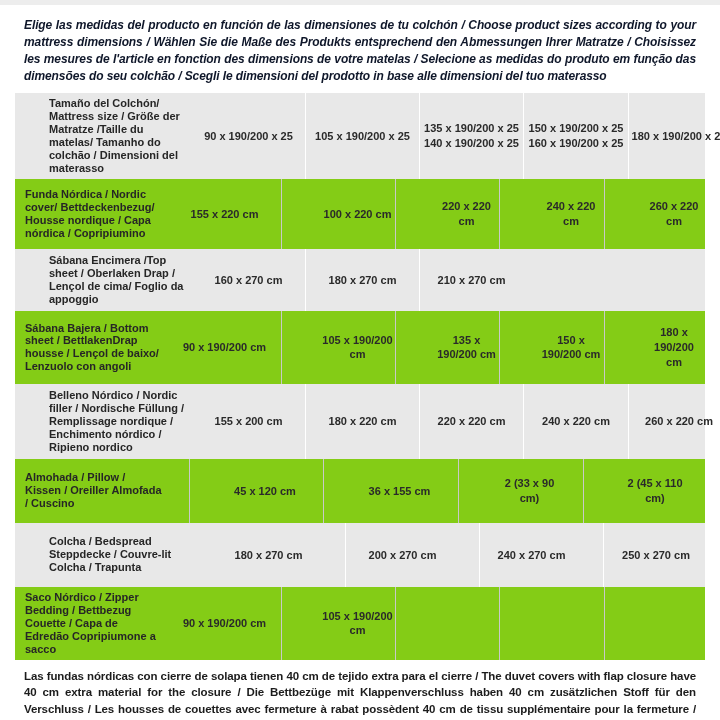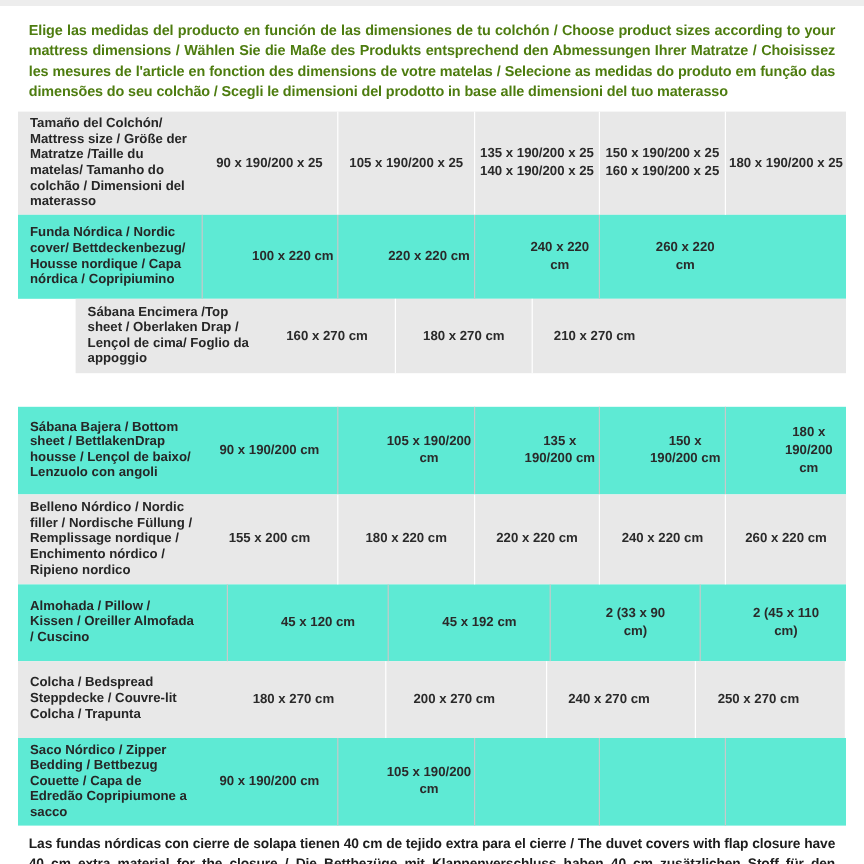--- a/index.html
+++ b/index.html
@@ -19,34 +19,35 @@
     height: 5px;
     width: 100%;
     background: #ededed;
   }
   .intro {
     margin: 12px 24px 8px 24px;
     font-size: 12px;
     font-weight: 700;
     line-height: 1.42;
     text-align: justify;
-    color: #4d7c0f;
+    color: #0f172a;
     letter-spacing: -0.1px;
+    font-style: italic;
   }
   .size-table {
     margin: 8px 15px 0 15px;
     width: 690px;
   }
   .row {
     display: grid;
     grid-template-columns: 153px 113px 114px 104px 105px 101px;
     align-items: center;
   }
-  .row.band { background: #e8e8e8; }
-  .row.plain { background: #5eead4; }
+  .row.band { background: #e8e8e8; padding-left: 24px; }
+  .row.plain { background: #84cc16; }
   .cell {
     font-size: 11px;
     font-weight: 700;
     text-align: center;
     color: #2a2a2a;
     white-space: pre-line;
     line-height: 1.35;
     align-self: stretch;
     display: flex;
     align-items: center;
@@ -62,22 +63,22 @@
     justify-content: flex-start;
     padding-left: 10px;
     padding-right: 6px;
     line-height: 1.18;
     font-size: 11px;
     color: #262626;
     white-space: normal;
   }
   .r1 { min-height: 75px; }
   .r2 { min-height: 70px; }
-  .r3 { min-height: 62px; margin-left: 48px; }
-  .r4 { min-height: 73px; margin-top: 28px; }
+  .r3 { min-height: 62px; }
+  .r4 { min-height: 73px; }
   .r5 { min-height: 75px; }
   .r6 { min-height: 64px; gap: 21px; }
   .r7 { min-height: 64px; gap: 20px; }
   .r8 { min-height: 64px; }
   .footnote {
     margin: 8px 24px 0 24px;
     font-size: 11.5px;
     font-weight: 700;
     line-height: 1.45;
     text-align: justify;
@@ -100,20 +101,21 @@
     <div class="cell sep">105 x 190/200 x 25</div>
     <div class="cell sep">135 x 190/200 x 25
 140 x 190/200 x 25</div>
     <div class="cell sep">150 x 190/200 x 25
 160 x 190/200 x 25</div>
     <div class="cell sep">180 x 190/200 x 25</div>
   </div>
 
   <div class="row plain r2">
     <div class="cell label">Funda Nórdica /  Nordic cover/ Bettdeckenbezug/ Housse nordique  / Capa nórdica / Copripiumino</div>
+    <div class="cell">155 x 220 cm</div>
     <div class="cell sep">100 x 220 cm</div>
     <div class="cell sep">220 x 220 cm</div>
     <div class="cell sep">240 x 220 cm</div>
     <div class="cell sep">260 x 220 cm</div>
   </div>
 
   <div class="row band r3">
     <div class="cell label">Sábana Encimera /Top sheet / Oberlaken Drap / Lençol de cima/ Foglio da appoggio</div>
     <div class="cell">160 x 270 cm</div>
     <div class="cell sep">180 x 270 cm</div>
@@ -134,21 +136,21 @@
     <div class="cell">155 x 200 cm</div>
     <div class="cell sep">180 x 220 cm</div>
     <div class="cell sep">220 x 220 cm</div>
     <div class="cell sep">240 x 220 cm</div>
     <div class="cell sep">260 x 220 cm</div>
   </div>
 
   <div class="row plain r6">
     <div class="cell label">Almohada  / Pillow / Kissen / Oreiller Almofada / Cuscino</div>
     <div class="cell sep">45 x 120 cm</div>
-    <div class="cell sep">45 x 192 cm</div>
+    <div class="cell sep">36 x 155 cm</div>
     <div class="cell sep">2 (33 x 90 cm)</div>
     <div class="cell sep">2 (45 x 110 cm)</div>
   </div>
 
   <div class="row band r7">
     <div class="cell label">Colcha / Bedspread Steppdecke / Couvre-lit Colcha / Trapunta</div>
     <div class="cell">180 x 270 cm</div>
     <div class="cell sep">200 x 270 cm</div>
     <div class="cell sep">240 x 270 cm</div>
     <div class="cell sep">250 x 270 cm</div>

